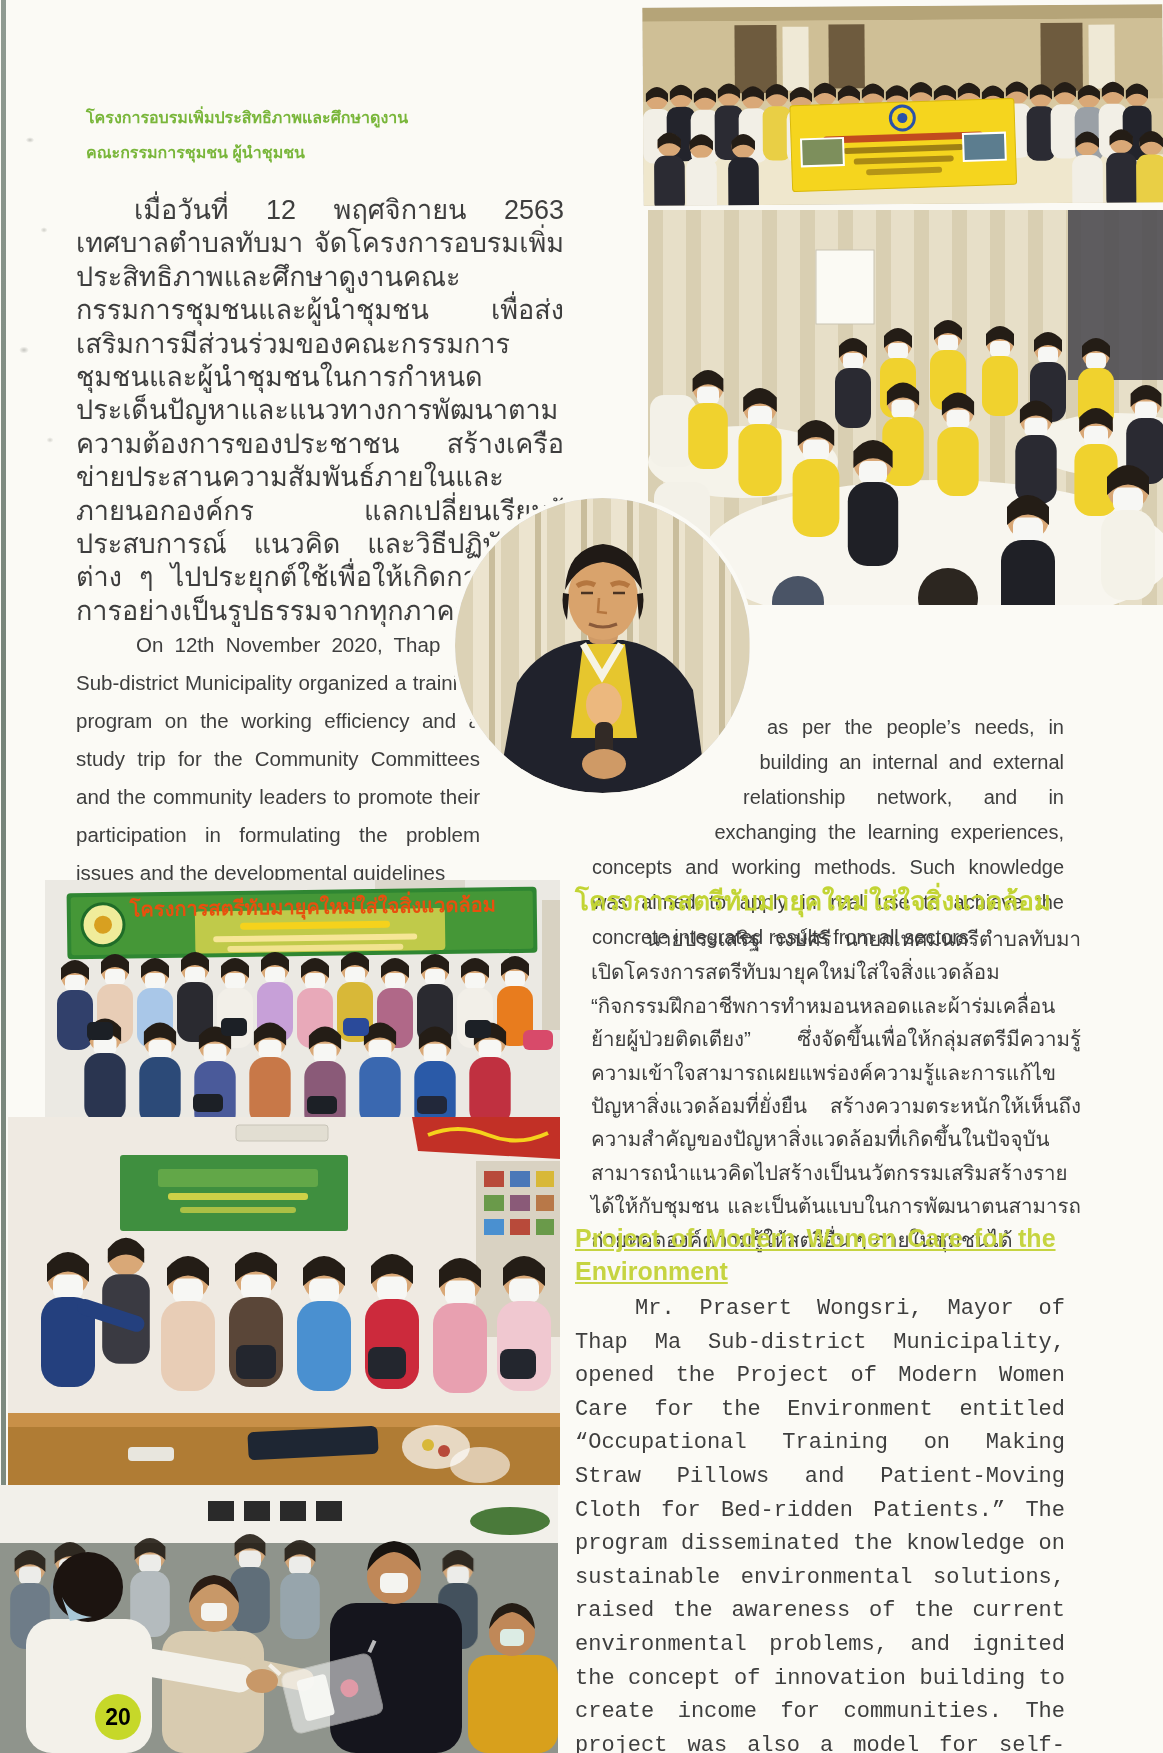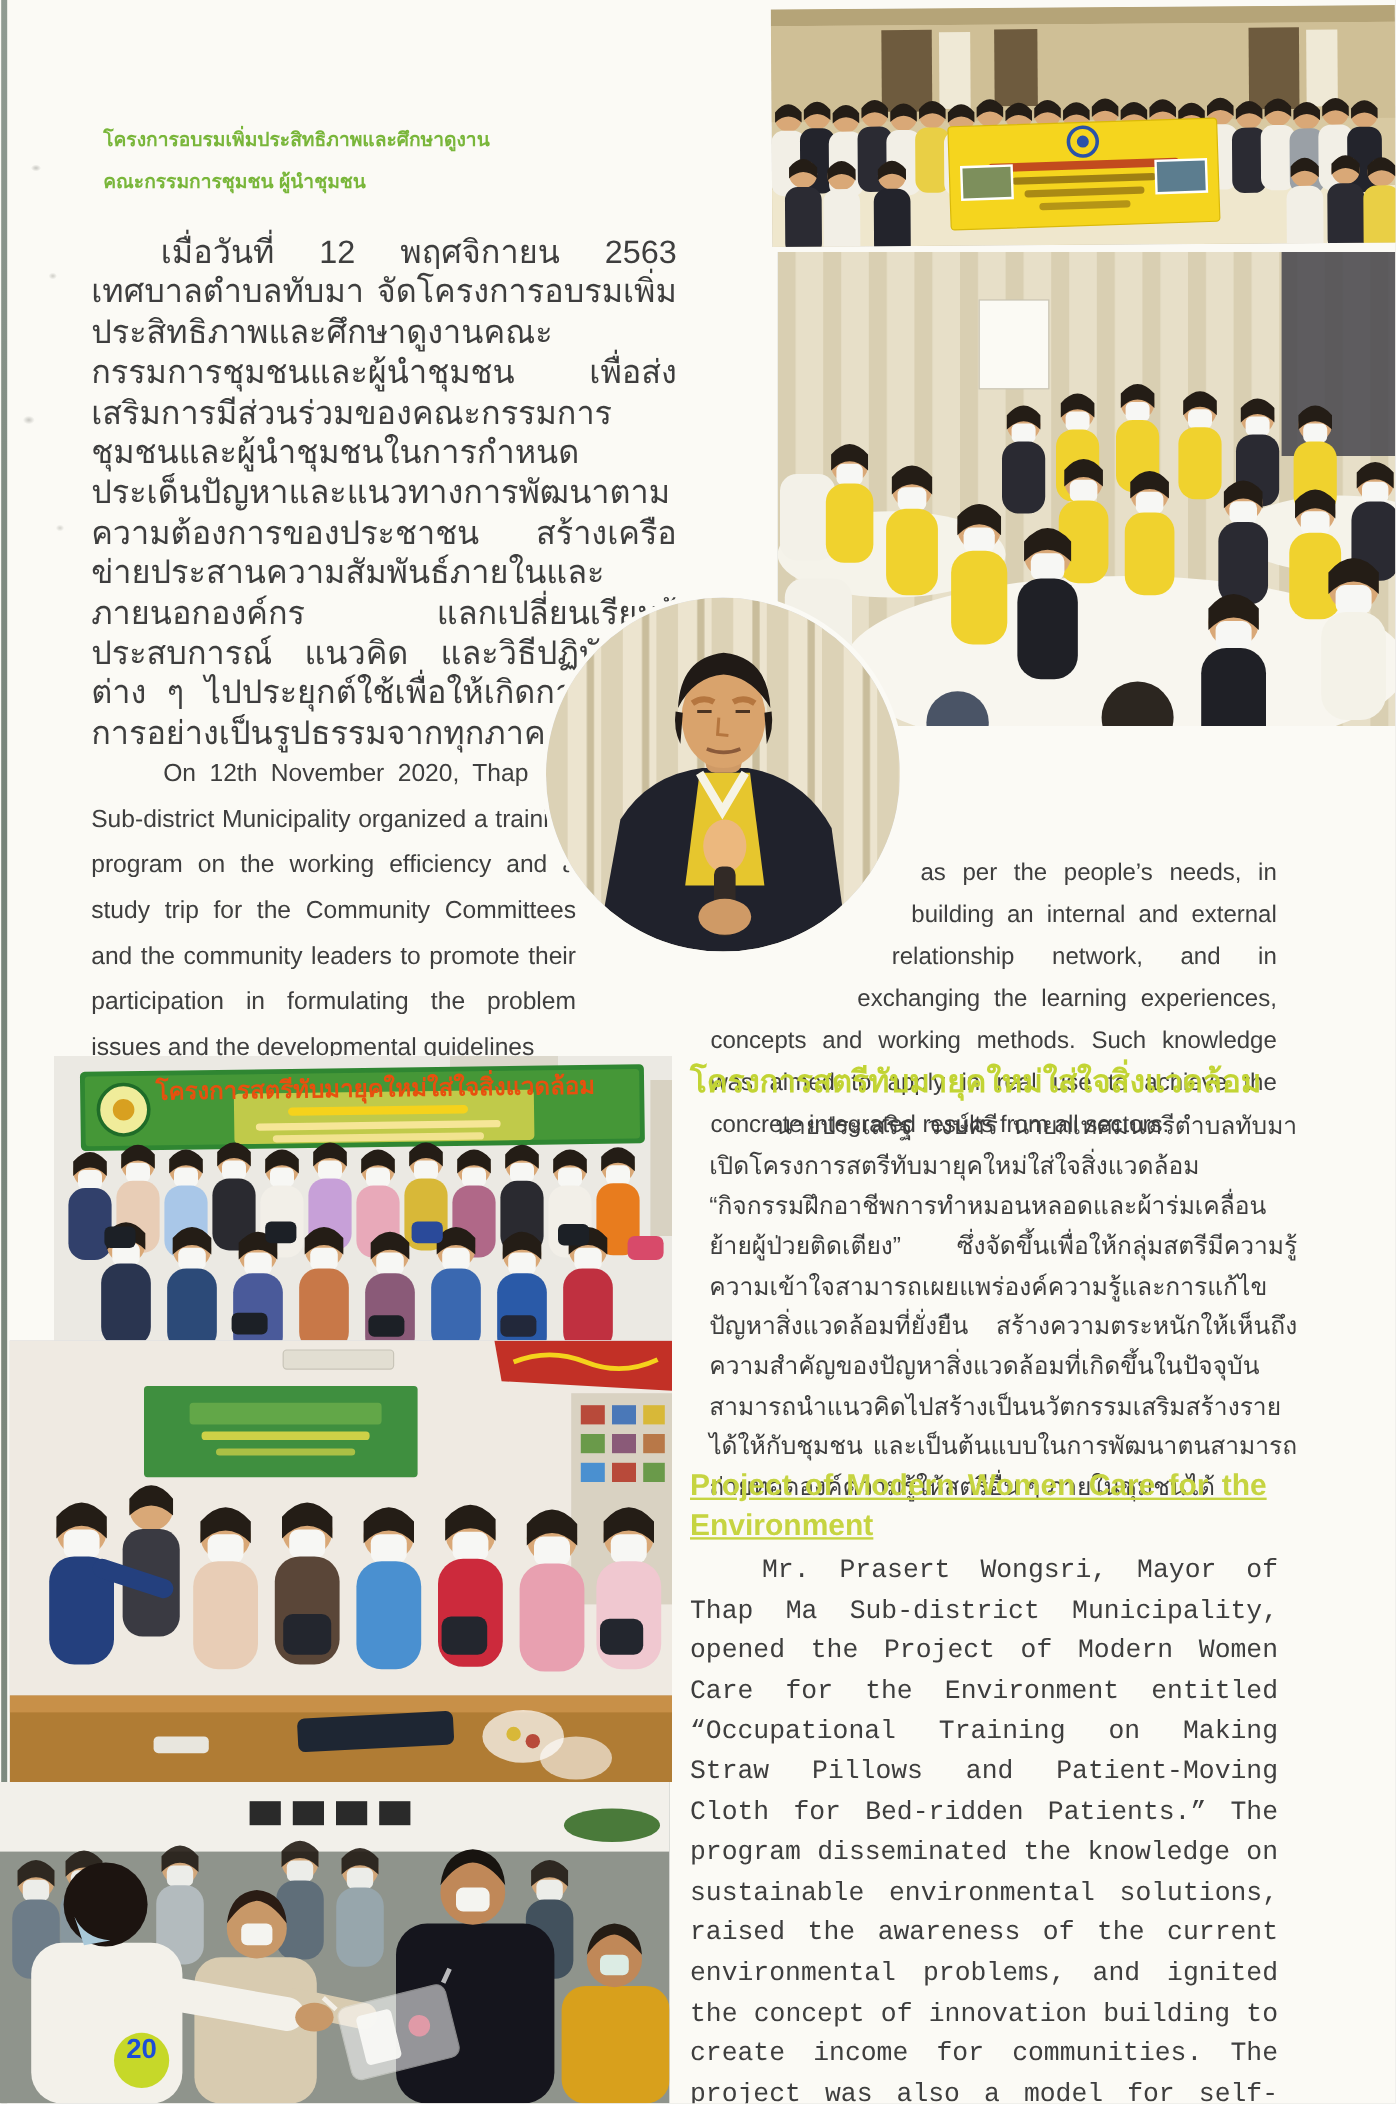--- a/index.html
+++ b/index.html
@@ -45,22 +45,22 @@
   .photo{position:absolute;overflow:hidden;background:#ddd;}
   .photo svg{display:block;}
   .photo1{left:643px;top:6px;width:520px;height:198px;transform:rotate(-.4deg);}
   .photo2{left:648px;top:210px;width:515px;height:395px;}
   .circle-photo{left:455px;top:498px;width:295px;height:295px;border-radius:50%;
     box-shadow:0 0 0 4px #fbfaf5;}
   .photo3{left:45px;top:880px;width:515px;height:237px;}
   .photo4{left:8px;top:1117px;width:552px;height:368px;}
   .photo5{left:0;top:1485px;width:558px;height:268px;}
   .page-badge{position:absolute;left:95px;top:1694px;width:46px;height:46px;
-    border-radius:50%;background:#c6d829;color:#1d4ed8;
-    display:flex;justify-content:center;
+    border-radius:50%;background:#c6d829;color:#000000;
+    display:flex;align-items:center;justify-content:center;
     font-size:23px;font-weight:bold;z-index:5;}
 </style>
 </head>
 <body>
 
 <svg width="0" height="0" style="position:absolute" aria-hidden="true">
   <defs>
     <symbol id="prs" overflow="visible">
       <circle cx="0" cy="-17" r="6.5" fill="#d9a877"></circle>
       <path d="M-6.5,-20 Q0,-28 6.5,-20 L6.5,-15 Q0,-21 -6.5,-15 Z" fill="#241d16"></path>

